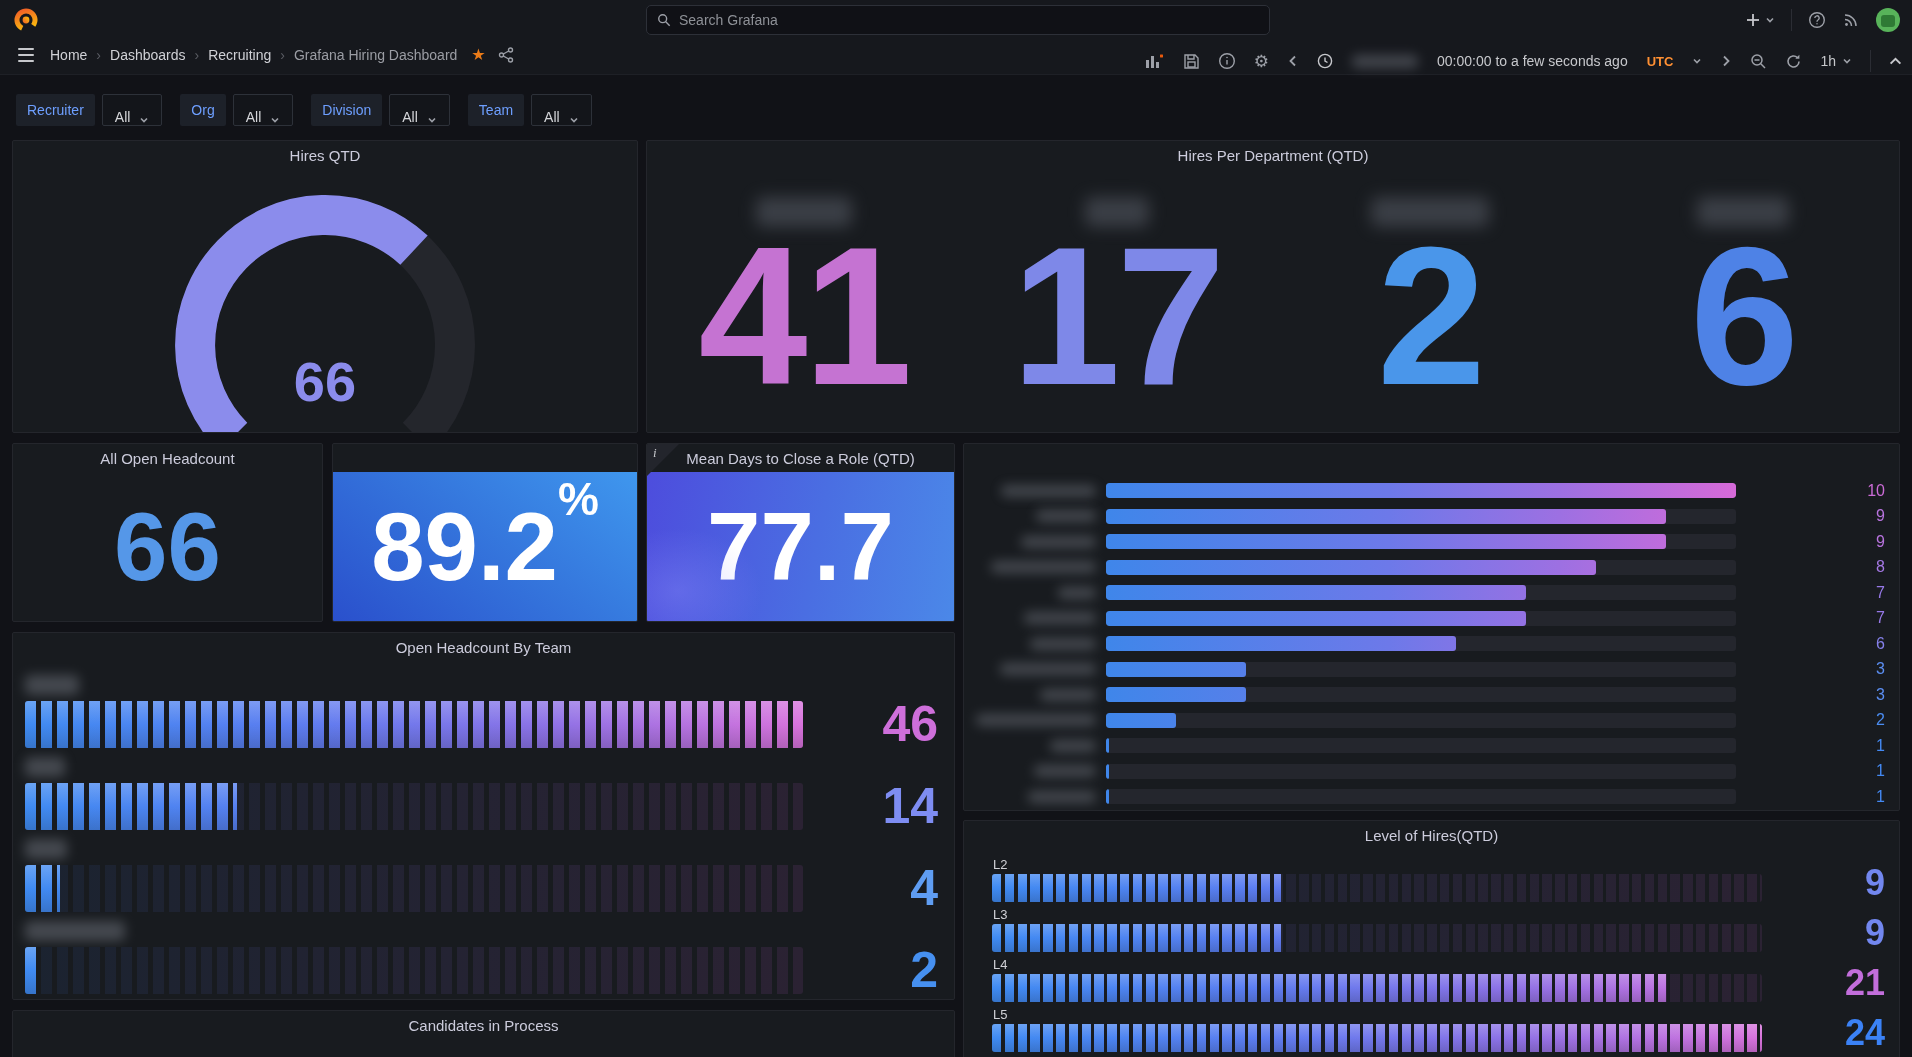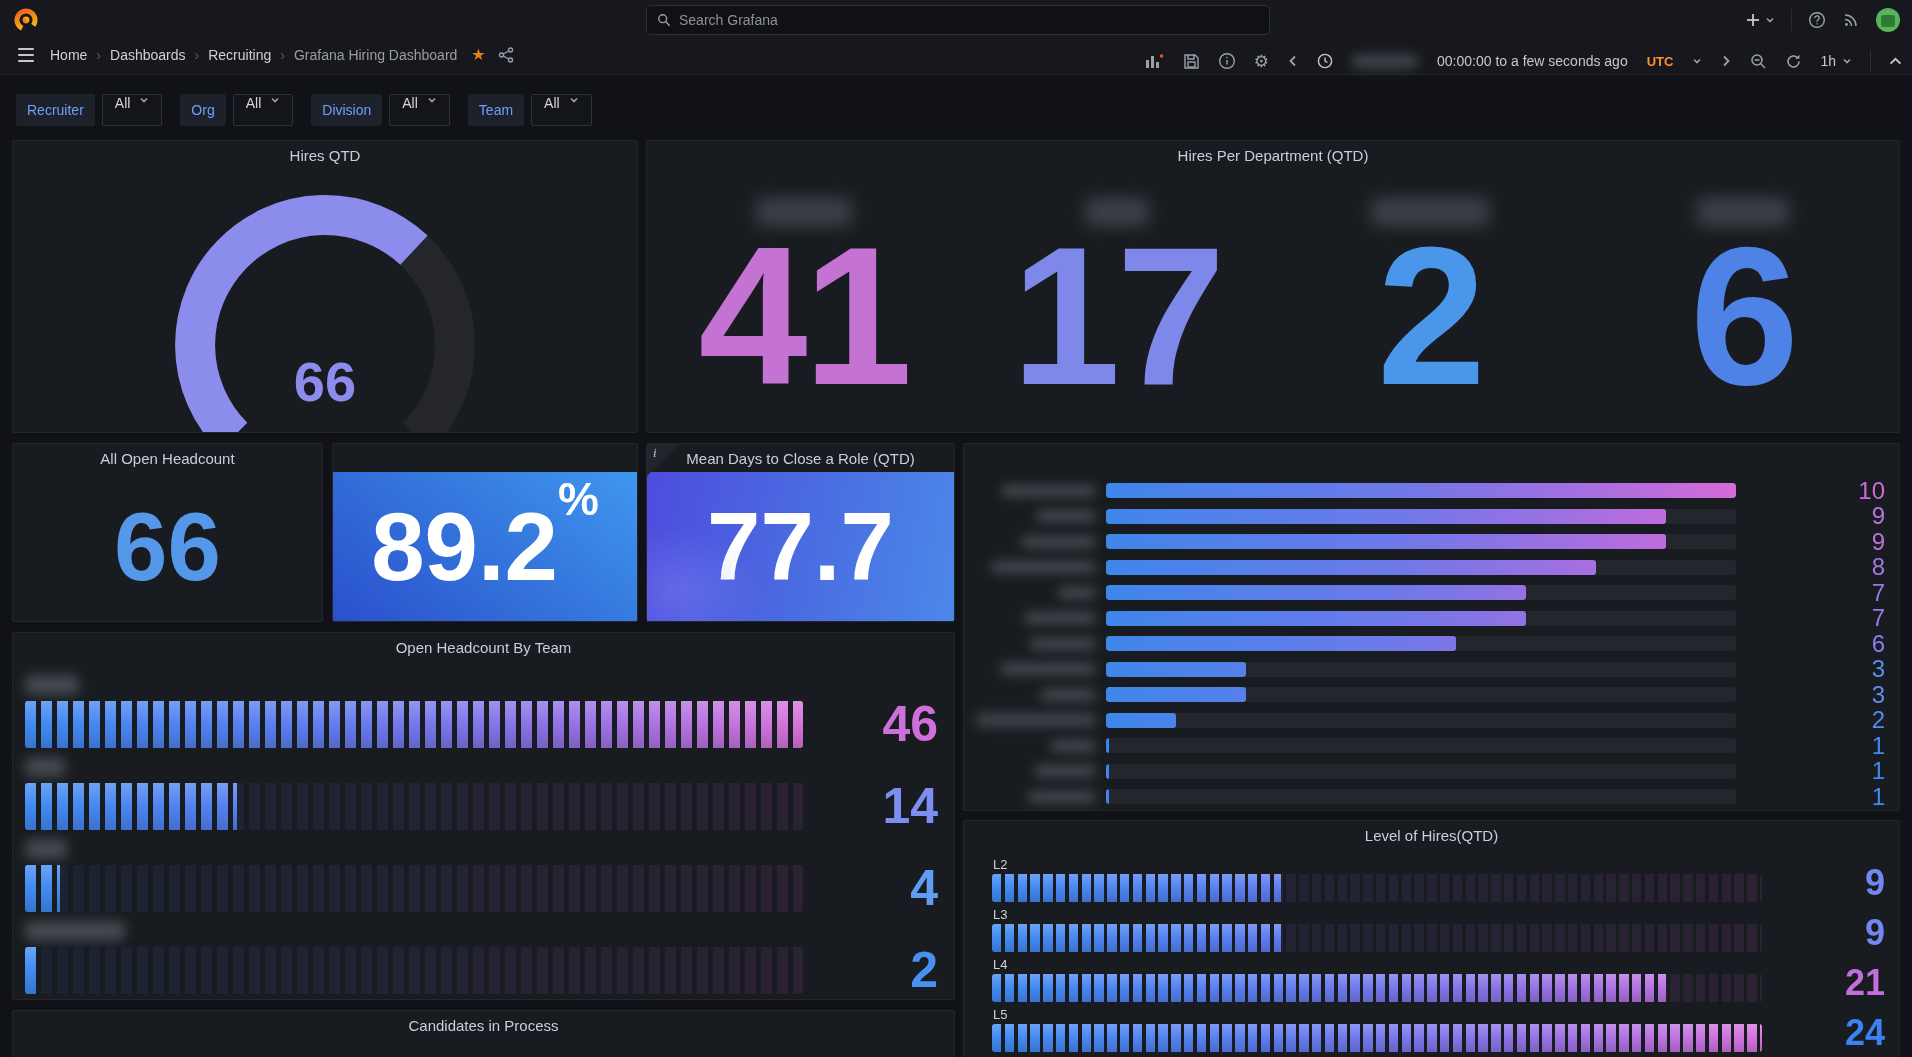--- a/index.html
+++ b/index.html
@@ -31,21 +31,21 @@
   .crumb-right { position:absolute; right:10px; top:41px; height:40px; display:flex; align-items:center; gap:18px; }
   .timewrap { display:flex; align-items:center; gap:19px; font-size:14px; font-weight:500; color:#c7c8cc; cursor:pointer; }
   .tz { color:#ff9033; font-weight:700; font-size:13px; }
   .blur { background:#8e939e; opacity:.38; filter:blur(6px); border-radius:5px; display:inline-block; }
 
   
   .filters { position:absolute; left:16px; top:94px; display:flex; gap:18px; }
   .filter-pair { display:flex; gap:7px; }
   .chip-label { height:32px; display:flex; align-items:center; padding:0 11px; background:#1d2129;
     border-radius:2px; color:#6e9fff; font-size:14px; font-weight:500; cursor:pointer; }
-  .chip-value { height:32px; display:flex; align-items:flex-start; gap:9px; padding:0 12px; background:#13151a;
+  .chip-value { height:32px; display:flex; align-items:flex-end; gap:9px; padding:0 12px; background:#13151a;
     border:1px solid #2d3139; border-radius:2px; color:#d5d6da; font-size:14px; cursor:pointer; }
 
   
   .panel { position:absolute; background:#181b1f; border:1px solid #24262c; border-radius:2px; overflow:hidden; }
   .ptitle { height:28px; display:flex; align-items:center; justify-content:center;
     font-size:15px; font-weight:500; color:#ccccdc; cursor:pointer; white-space:nowrap; }
 
   
   #p-hires-qtd  { left:12px; top:140px; width:626px; height:293px; }
   
@@ -78,21 +78,21 @@
   
   #p-recruiter { left:963px; top:443px; width:937px; height:368px; }
   .rec-rows { position:absolute; left:0; top:34px; right:0; }
   .rec-row { height:25.5px; display:flex; align-items:center; }
   .rec-label { width:142px; display:flex; justify-content:flex-end; padding-right:10px; }
   .rec-label .blur { height:12px; }
   .rec-track { width:630px; height:15px; background:#24262d; border-radius:3px; position:relative; overflow:hidden; }
   .rec-fill { position:absolute; left:0; top:0; bottom:0; border-radius:3px;
     background-image:linear-gradient(90deg,#3f86ea 0%,#6d79e9 45%,#9d70e2 72%,#d66ad8 100%);
     background-repeat:no-repeat; }
-  .rec-value { flex:1; text-align:right; padding-right:14px; font-size:24px; font-weight:500; }
+  .rec-value { flex:1; text-align:right; padding-right:14px; font-size:16px; font-weight:500; }
 
   
   .lcd { position:relative; border-radius:3px; overflow:hidden;
     background:linear-gradient(90deg,#1b2330 0%,#242333 55%,#2b2233 100%); }
   .lcd-fill { position:absolute; left:0; top:0; bottom:0;
     background-image:linear-gradient(180deg,rgba(255,255,255,.22) 0%,rgba(255,255,255,0) 50%,rgba(0,0,0,.16) 100%),
       linear-gradient(90deg,#3f8bf2 0%,#5d7df0 35%,#8f72e6 68%,#d873dc 100%);
     background-repeat:no-repeat; }
   .lcd::after { content:""; position:absolute; inset:0; }
   .lcd.cell-lg::after { background:repeating-linear-gradient(90deg,transparent 0 11.5px,#181b1f 11.5px 16px); }

